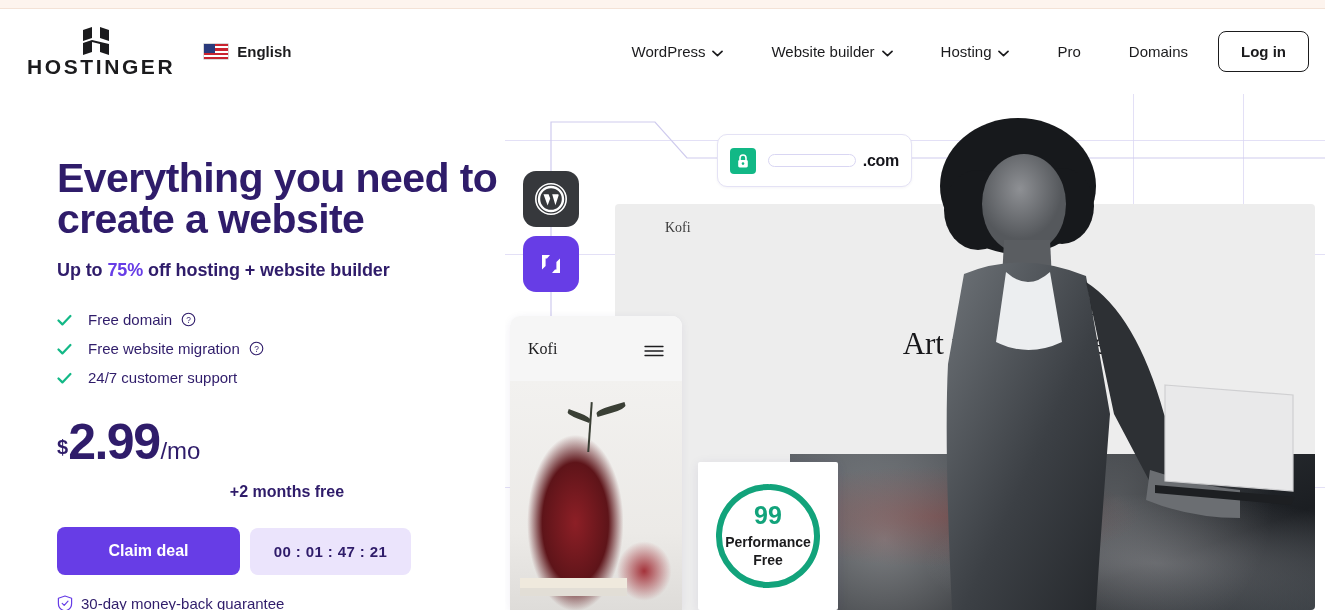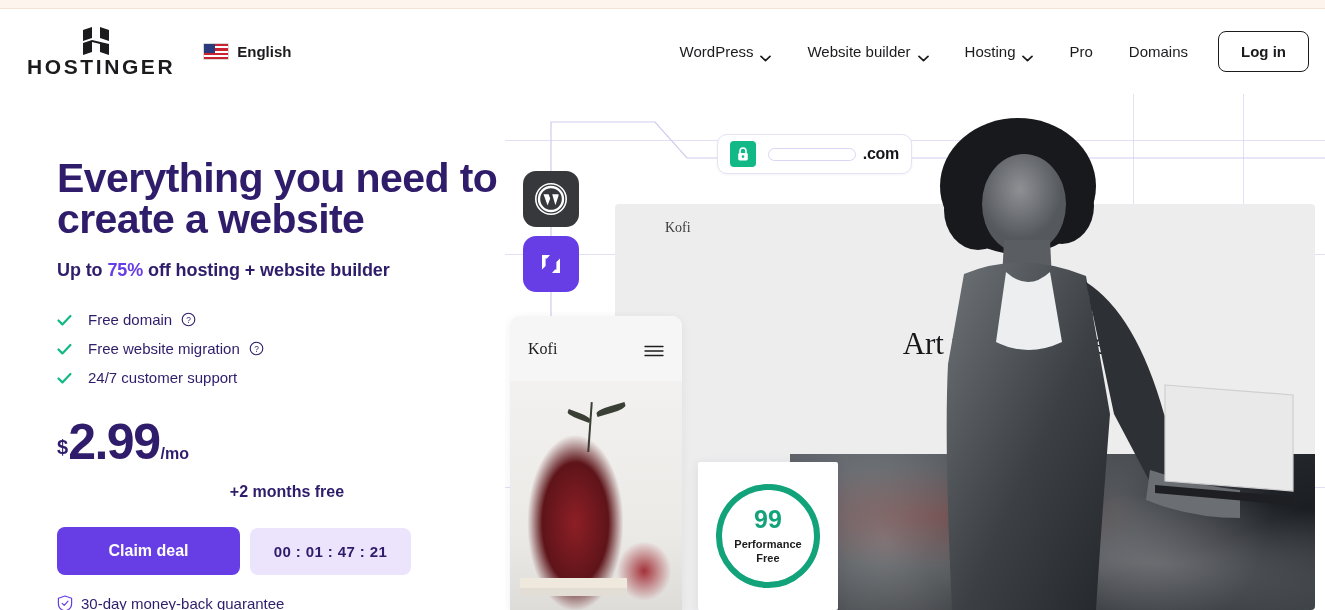--- a/index.html
+++ b/index.html
@@ -37,23 +37,23 @@
   }
   .flag .stripes { position: absolute; inset: 0;
     background: repeating-linear-gradient(to bottom,
       #c9232f 0 2.2px, #ffffff 2.2px 4.4px); }
   .flag .canton { position: absolute; top: 0; left: 0; width: 11px; height: 9px;
     background: #2a3a7c; }
   .lang-label { font-size: 15px; font-weight: 700; color: #1b1b1d; margin-left: 8px; }
 
   .nav { margin-left: auto; display: flex; align-items: center; margin-right: 16px; }
   .nav-item {
-    display: flex; align-items: center; gap: 7px;
+    display: flex; gap: 7px;
     font-size: 15px; color: #1b1b1d; padding: 8px 0; margin-right: 36px;
-    cursor: pointer; white-space: nowrap;
+    cursor: pointer; white-space: nowrap; margin-left: 12px;
   }
   .nav-item:last-of-type { margin-right: 0; }
   .caret { width: 11px; height: 7px; display:block; }
   .login-btn {
     border: 1.6px solid #1b1b1d; border-radius: 8px;
     padding: 11px 22px; font-size: 15px; font-weight: 700; color: #1b1b1d;
     background: #fff; cursor: pointer; margin-left: 30px; white-space: nowrap;
   }
 
   
@@ -70,21 +70,21 @@
 
   .features { margin-top: 30px; }
   .feature { display: flex; align-items: center; margin-bottom: 12px; }
   .check { width: 15px; height: 13px; display:block; margin-right: 16px; flex:none; }
   .feature-label { font-size: 15px; color: #2f1c6a; }
   .info-icon { width: 15px; height: 15px; margin-left: 9px; display:block; cursor: pointer; }
 
   .price-row { margin-top: 31px; display: flex; align-items: baseline; }
   .currency { font-size: 20px; font-weight: 700; color: #2f1c6a; align-self: flex-end; margin-bottom: 8px; }
   .amount { font-size: 50px; font-weight: 700; color: #2f1c6a; line-height: 1; letter-spacing: -1.5px; }
-  .per { font-size: 16px; color: #2f1c6a; font-weight: 700; margin-left: 1px; }
+  .per { font-size: 24px; color: #2f1c6a; font-weight: 400; margin-left: 1px; }
   .bonus { margin-top: 16px; font-size: 16px; font-weight: 700; color: #2f1c6a; text-align: center; }
 
   .cta-row { margin-top: 26px; display: flex; align-items: center; gap: 10px; }
   .claim-btn {
     background: #673de6; color: #fff; border: none; border-radius: 8px;
     font-size: 16px; font-weight: 700; padding: 15px 0; width: 183px; cursor: pointer;
     font-family: inherit;
   }
   .timer {
     background: #ebe4fc; color: #2f1c6a; border-radius: 8px;
@@ -105,21 +105,21 @@
   .connector { position: absolute; stroke: #cfcbee; fill: none; stroke-width: 1.2; }
 
   .tile {
     position: absolute; width: 56px; height: 56px; border-radius: 13px;
     display: flex; align-items: center; justify-content: center;
   }
   .tile-wp { background: #36383c; left: 18px; top: 77px; }
   .tile-hb { background: #673de6; left: 18px; top: 142px; }
 
   .domain-bar {
-    position: absolute; left: 212px; top: 40px; width: 195px; height: 40px;
+    position: absolute; left: 212px; top: 40px; width: 195px; height: 53px;
     background: #fff; border: 1px solid #e4e2f5; border-radius: 10px;
     display: flex; align-items: center; padding: 0 12px;
     box-shadow: 0 1px 3px rgba(47,28,106,.05);
   }
   .lock-box {
     width: 26px; height: 26px; border-radius: 4px; background: #12b886;
     display: flex; align-items: center; justify-content: center; flex: none;
   }
   .domain-field {
     flex: 1; height: 13px; border: 1px solid #d9d6f3; border-radius: 7px;
@@ -205,21 +205,21 @@
     box-shadow: 0 2px 12px rgba(47,28,106,.09);
     display: flex; align-items: center; justify-content: center;
   }
   .score-ring { position: relative; width: 112px; height: 112px; }
   .score-center {
     position: absolute; inset: 0; display: flex; flex-direction: column;
     align-items: center; justify-content: center;
   }
   .score-value { font-size: 25px; font-weight: 700; color: #12a37b; line-height: 1; }
   .score-label {
-    margin-top: 6px; font-size: 11px; font-weight: 700; color: #1b1b1d;
+    margin-top: 6px; font-size: 14px; font-weight: 700; color: #1b1b1d;
     text-align: center; line-height: 1.25;
   }
 </style>
 </head>
 <body>
 
 <div class="page">
 
   <div class="promo-strip"></div>
 

